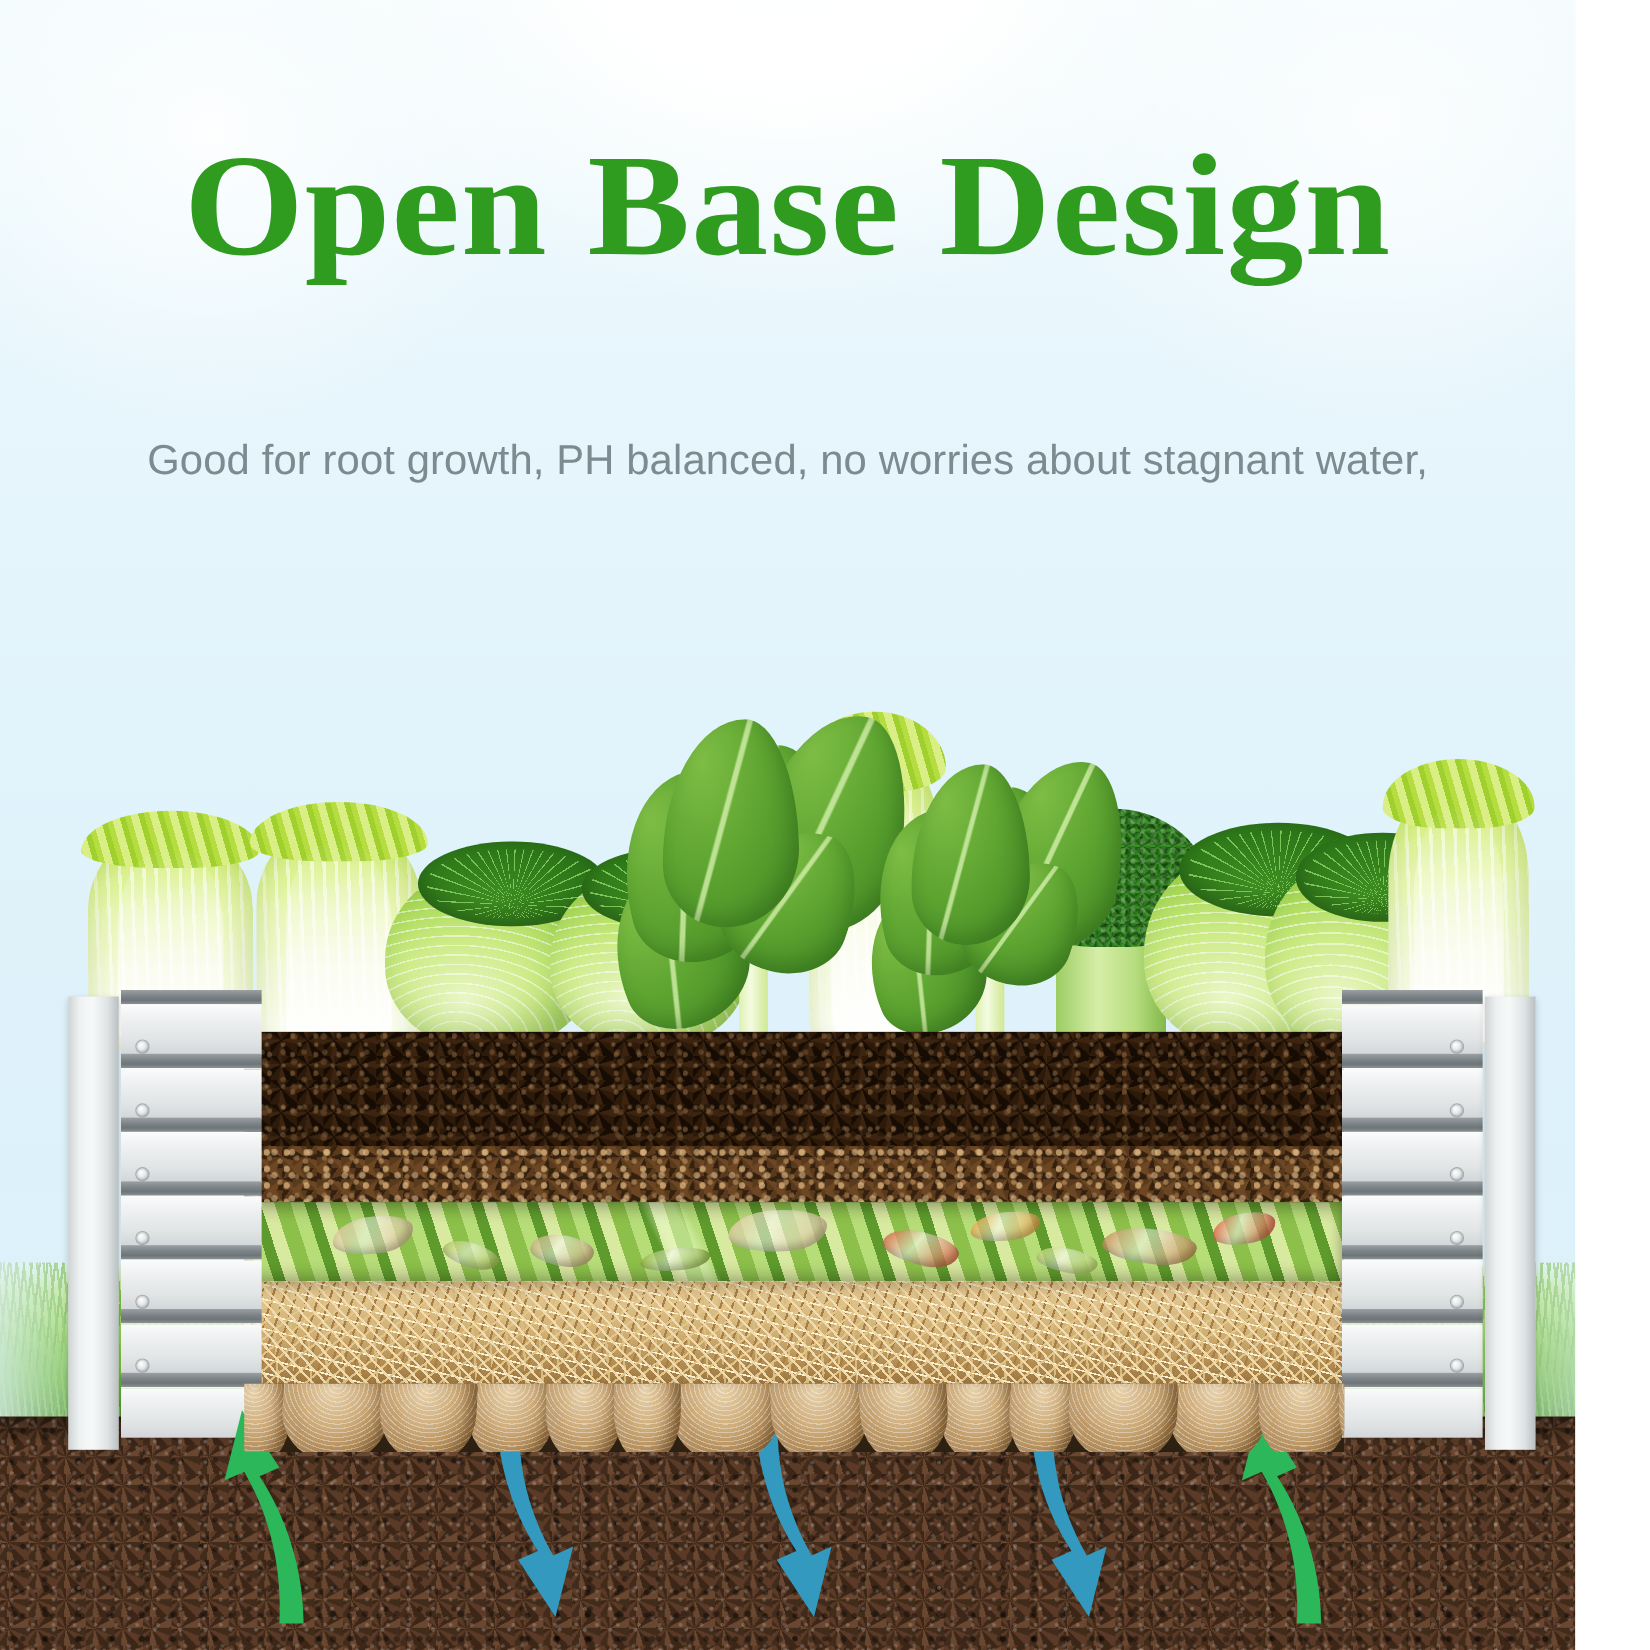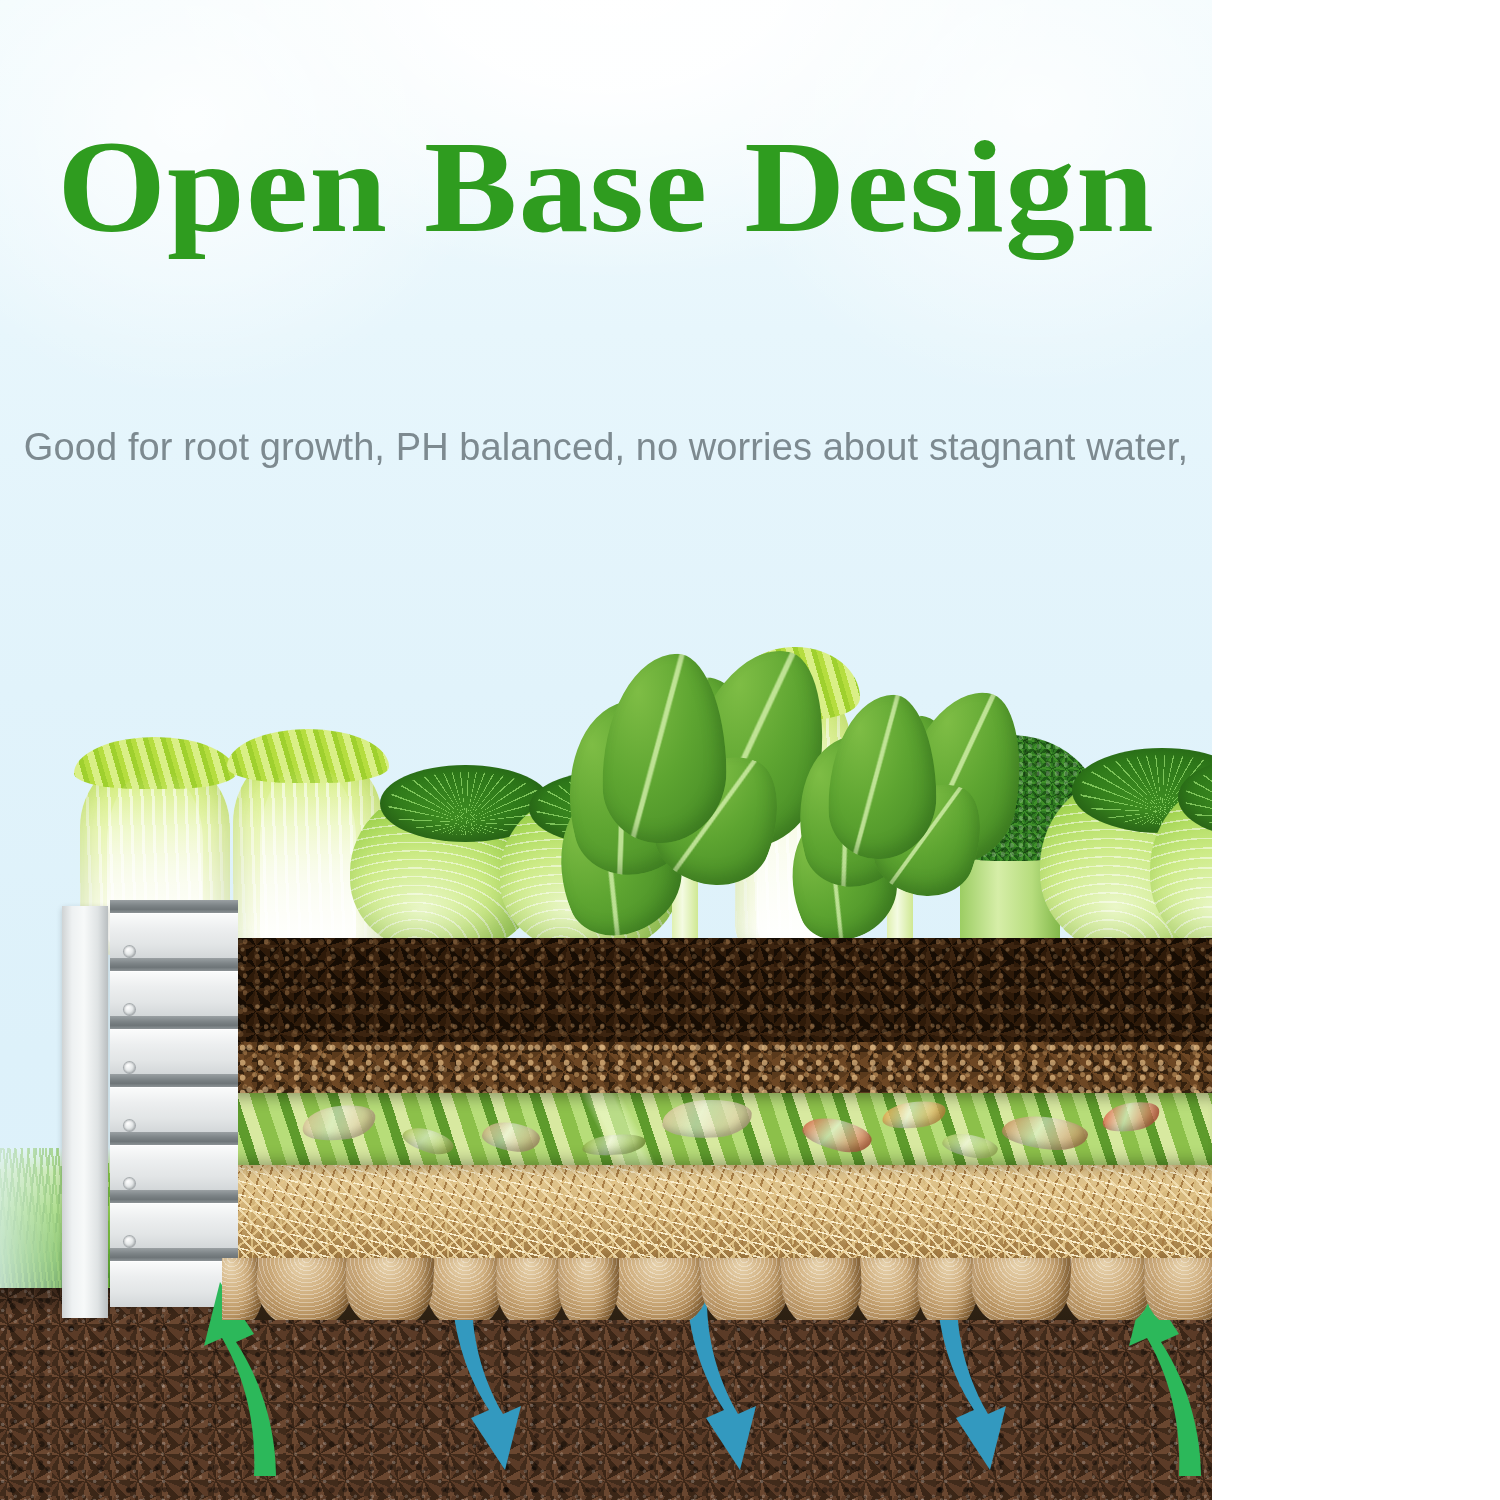--- a/index.html
+++ b/index.html
@@ -6,21 +6,21 @@
     margin: 0;
     padding: 0;
     background: #ffffff;
   }
   body {
     font-family: "Liberation Sans", sans-serif;
   }
 
   #stage {
     position: relative;
-    width: 1212px;
+    width: 1432px;
     height: 1500px;
     overflow: hidden;
     background: #e2f3fa;
   }
 
   
   .bg-base {
     position: absolute;
     inset: 0;
     background:
@@ -59,21 +59,20 @@
     position: absolute;
     left: 50%;
     transform: translateX(-50%);
     top: 392px;
     width: 1370px;
     text-align: center;
     font-size: 38px;
     line-height: 1.47;
     color: #7d8a90;
     letter-spacing: 0.1px;
-    margin-top: 28px;
   }
 
   
   .lawn {
     position: absolute;
     left: 0; right: 0;
     top: 1148px;
     height: 150px;
   }
   .lawn-patch {

